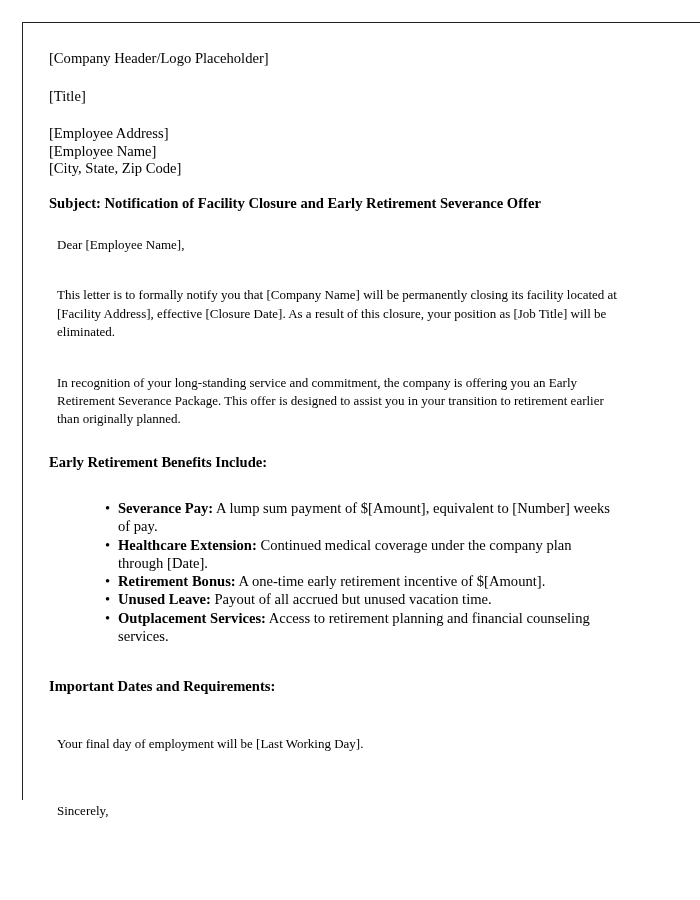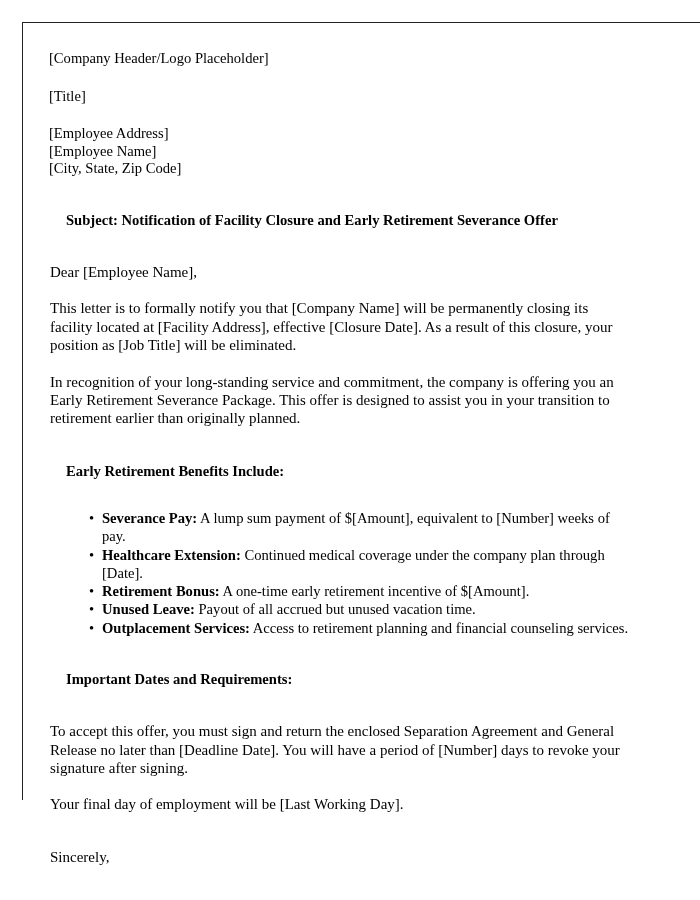--- a/index.html
+++ b/index.html
@@ -36,41 +36,41 @@
     width: 584px;
   }
 
   .line {
     font-size: 14.6px;
     line-height: 18.2px;
     text-align: left;
   }
 
   .para {
-    font-size: 15px;
+    font-size: 13px;
     line-height: 18.4px;
-    margin: 1px;
+    margin: 8px;
     text-align: left;
   }
 
   .heading {
     font-size: 14.6px;
     line-height: 18.4px;
     font-weight: bold;
-    margin: 17px;
+    margin: 0;
   }
 
   .gap-lg { height: 20px; }
   .gap-md { height: 16px; }
   .gap-sm { height: 12px; }
 
   .addr-block .line { line-height: 17.4px; }
 
   ul.benefits {
-    margin: 0;
+    margin: 16px;
     padding: 0 0 0 40px;
     list-style: none;
   }
   ul.benefits li {
     position: relative;
     font-size: 14.6px;
     line-height: 18.2px;
     padding-left: 13px;
     margin: 0;
   }
@@ -133,21 +133,20 @@
         <li><span class="b-label">Unused Leave:</span><span> Payout of all accrued but unused vacation time.</span></li>
         <li><span class="b-label">Outplacement Services:</span><span> Access to retirement planning and financial counseling services.</span></li>
       </ul>
 
     <div class="gap-md"></div>
 
     <div class="heading">Important Dates and Requirements:</div>
 
     <div class="gap-md"></div>
 
-    <p class="para">To accept this offer, you must sign and return the enclosed Separation Agreement and General Release no later than [Deadline Date]. You will have a period of [Number] days to revoke your signature after signing.</p>
 
     <div class="gap-md"></div>
 
     <p class="para">Your final day of employment will be [Last Working Day].</p>
 
     <div class="gap-md"></div>
 
 
     <div class="gap-md"></div>
 

